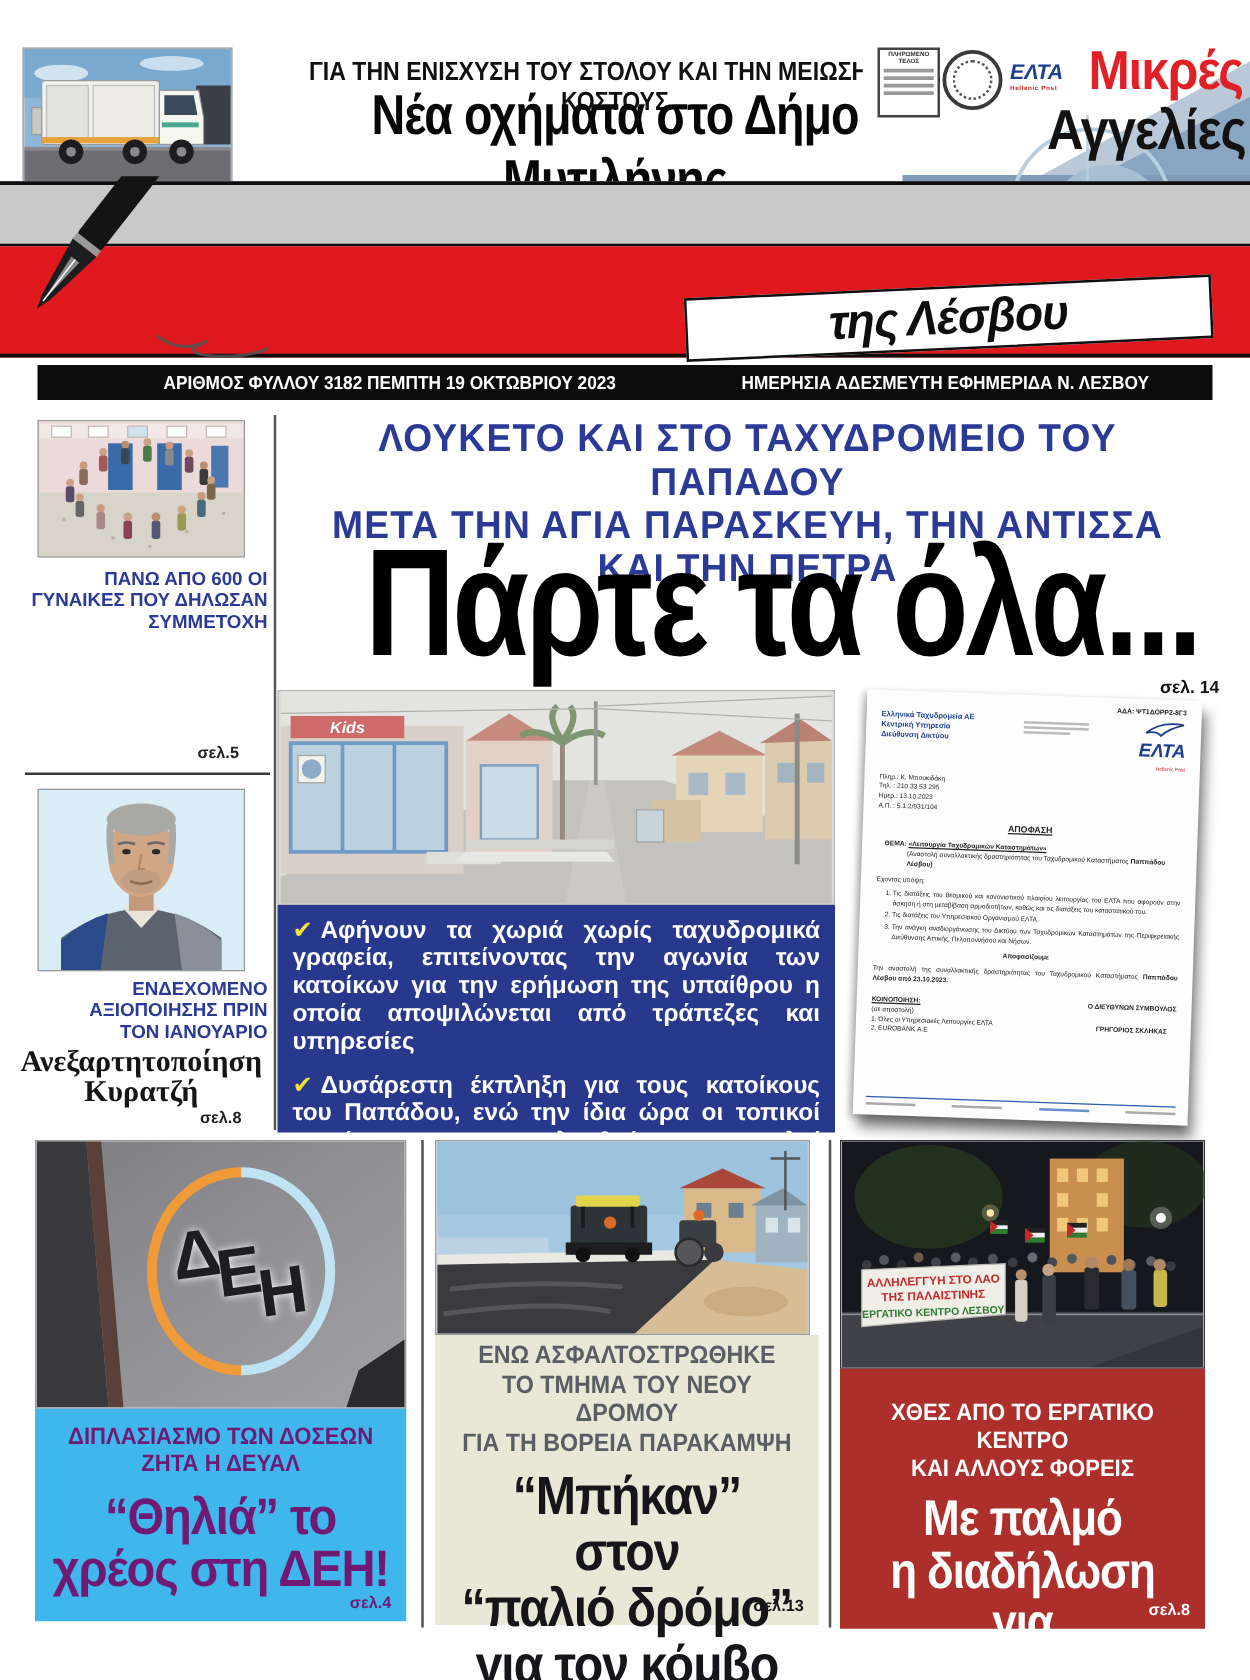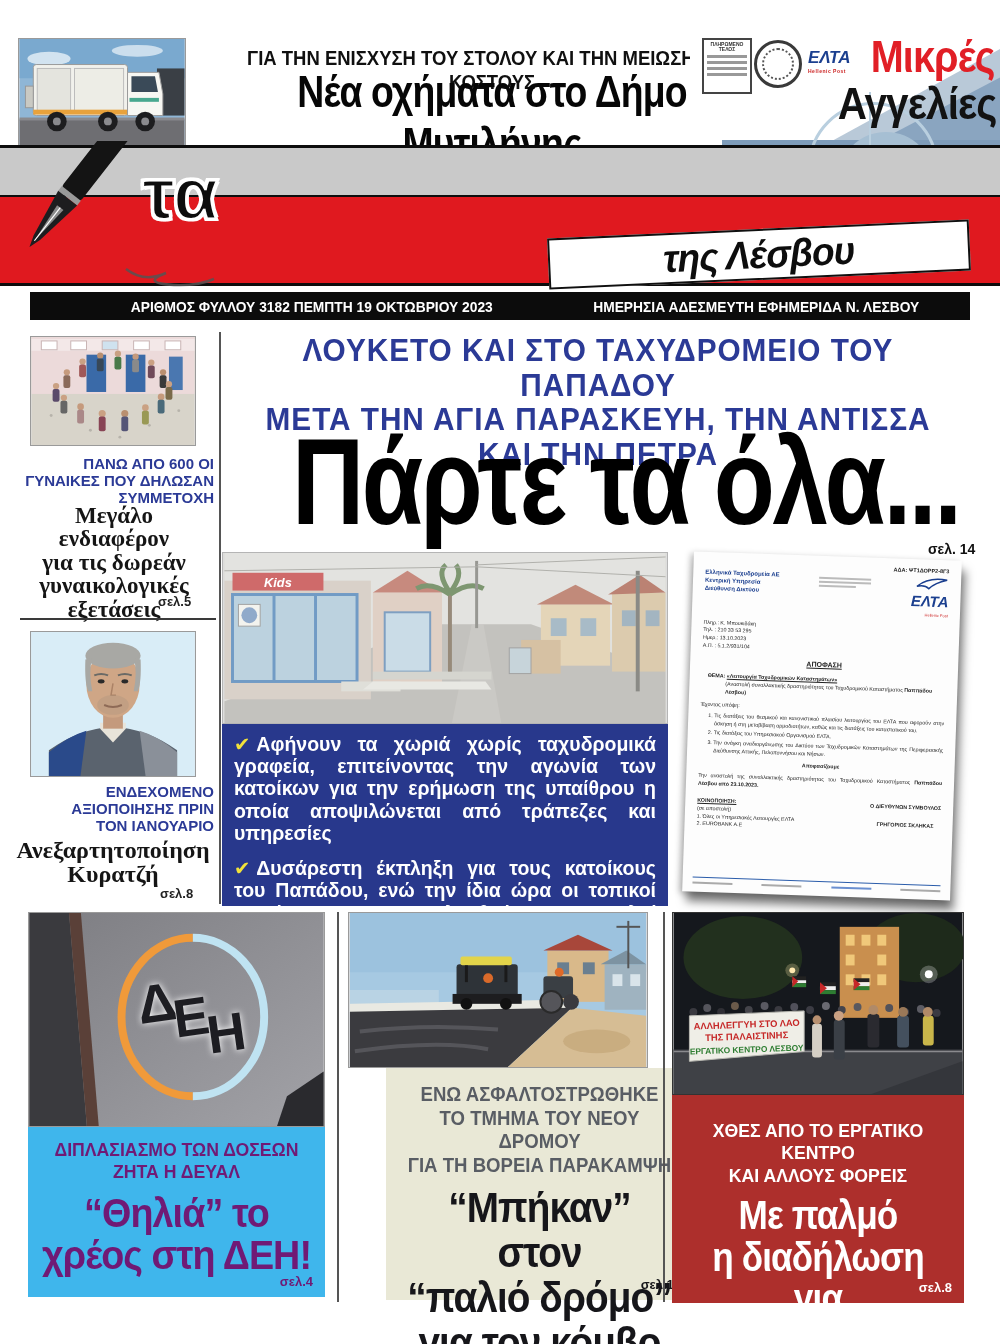--- a/index.html
+++ b/index.html
@@ -171,21 +171,20 @@
     <svg class="abs" style="left:8px;top:-4px;width:330px;height:150px;z-index:5;" viewBox="0 0 330 150">
       <g transform="rotate(38 60 60)">
         <rect x="46" y="-40" width="24" height="95" rx="6" fill="#141414"></rect>
         <rect x="46" y="52" width="24" height="6" fill="#9a9a9a"></rect>
         <path d="M46,58 L70,58 L62,108 L58,120 L54,108 Z" fill="#1d1d1f"></path>
         <path d="M54,70 L62,70 L58,112 Z" fill="#8a8a8a"></path>
         <line x1="58" y1="70" x2="58" y2="112" stroke="#fff" stroke-width="1.2"></line>
       </g>
       <path d="M118,128 q18,14 40,4 q-26,10 8,12 q24,1 40,-6" fill="none" stroke="#555" stroke-width="2.5" opacity=".85"></path>
     </svg>
-    <div class="mast-ta">τα</div>
     <div class="mast-ribbon">
       <span>της Λέσβου</span>
     </div>
   </div>
 
   <div class="abs infobar">
     <span class="ib-issue">ΑΡΙΘΜΟΣ ΦΥΛΛΟΥ 3182 ΠΕΜΠΤΗ 19 ΟΚΤΩΒΡΙΟΥ 2023</span>
     <span class="ib-desc">ΗΜΕΡΗΣΙΑ ΑΔΕΣΜΕΥΤΗ ΕΦΗΜΕΡΙΔΑ Ν. ΛΕΣΒΟΥ</span>
 
   </div>
@@ -271,27 +270,20 @@
             <circle cx="33" cy="62" r="3.2" fill="#caa183"></circle>
             <rect x="29.5" y="65" width="7" height="13" rx="2" fill="#666666"></rect>
           </g>
       </g>
     </svg>
   </div>
   <div class="abs kicker-blue sb-kicker" style="left:14px;top:456px;width:200px;">
     <div>ΠΑΝΩ ΑΠΟ 600 ΟΙ</div>
     <div>ΓΥΝΑΙΚΕΣ ΠΟΥ ΔΗΛΩΣΑΝ</div>
     <div>ΣΥΜΜΕΤΟΧΗ</div>
-  </div>
-  <div class="abs serif-head" style="left:8px;top:504px;width:212px;font-size:23px;">
-    <div>Μεγάλο</div>
-    <div>ενδιαφέρον</div>
-    <div>για τις δωρεάν</div>
-    <div>γυναικολογικές</div>
-    <div>εξετάσεις</div>
   </div>
   <div class="abs pageref" style="left:158px;top:594px;">σελ.5</div>
   <div class="abs" style="left:20px;top:618px;width:196px;border-top:2px solid #3a3a3a;"></div>
 
   <div class="abs photo" style="left:30px;top:631px;width:166px;height:146px;">
     <svg viewBox="0 0 166 146">
       <rect width="166" height="146" fill="#d9edf7"></rect>
       <path d="M18,146 L18,120 Q48,98 83,96 Q118,98 148,120 L148,146 Z" fill="#5a636e"></path>
       <path d="M18,146 L18,122 Q36,106 56,100 L50,146 Z" fill="#2a4a8a"></path>
       <path d="M148,146 L148,122 Q130,106 110,100 L116,146 Z" fill="#8a9099"></path>
@@ -514,21 +506,21 @@
       <g>
         <rect x="196" y="64" width="30" height="22" rx="3" fill="#3a3f44"></rect>
         <circle cx="204" cy="90" r="11" fill="#55555a" stroke="#2a2a2a" stroke-width="2"></circle>
         <circle cx="224" cy="90" r="8" fill="#3a3a3e"></circle>
         <circle cx="212" cy="60" r="4.5" fill="#e06a28"></circle>
       </g>
       <line x1="282" y1="8" x2="282" y2="56" stroke="#555" stroke-width="2"></line>
       <line x1="270" y1="14" x2="294" y2="14" stroke="#555" stroke-width="2"></line>
     </svg>
   </div>
-  <div class="abs b-box box-beige" style="left:348px;top:1068px;width:307px;height:232px;padding-top:15px;margin-left:38px;">
+  <div class="abs b-box box-beige" style="left:348px;top:1068px;width:307px;height:232px;padding-top:5px;">
     <div class="b-kicker" style="font-size:20px;">
       <div>ΕΝΩ ΑΣΦΑΛΤΟΣΤΡΩΘΗΚΕ</div>
       <div>ΤΟ ΤΜΗΜΑ ΤΟΥ ΝΕΟΥ ΔΡΟΜΟΥ</div>
       <div>ΓΙΑ ΤΗ  ΒΟΡΕΙΑ ΠΑΡΑΚΑΜΨΗ</div>
     </div>
     <div class="b-head" style="font-size:43px;margin-top:8px;transform:scaleX(.9);">
       <div>“Μπήκαν” στον</div>
       <div>“παλιό δρόμο”</div>
       <div>για τον κόμβο</div>
     </div>

